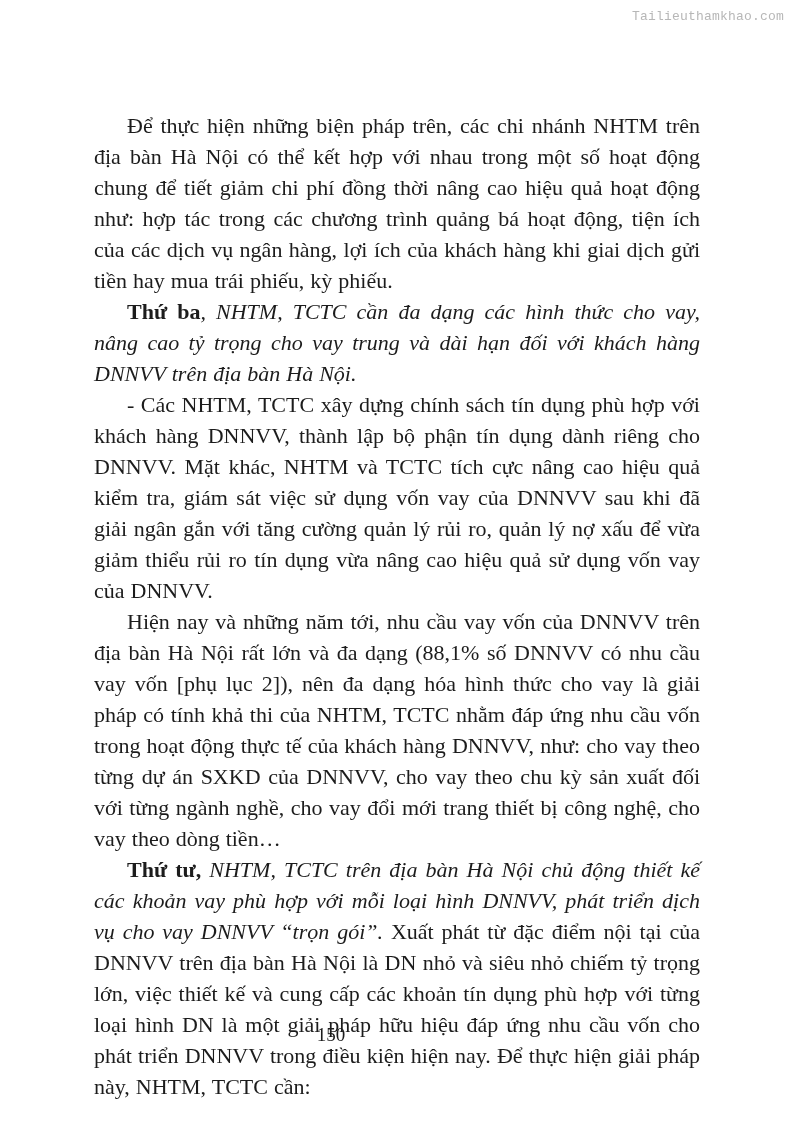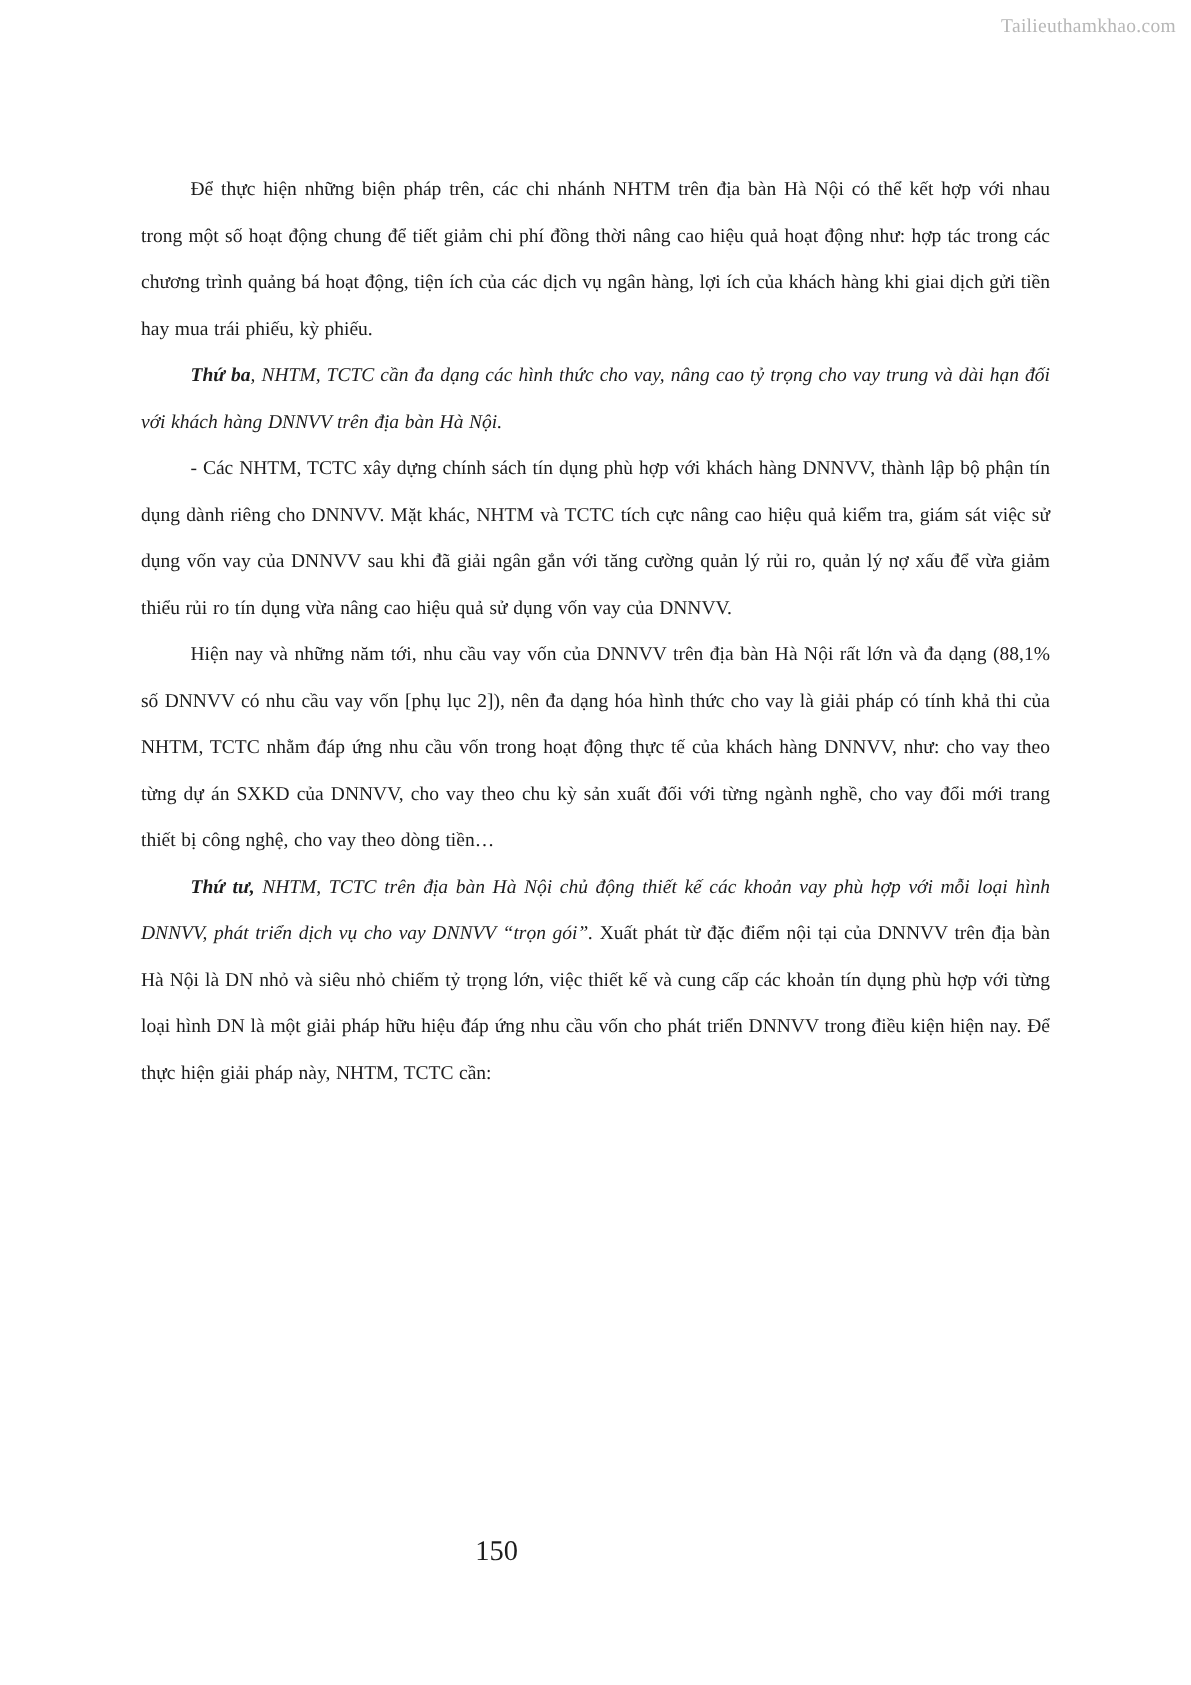--- a/index.html
+++ b/index.html
@@ -6,40 +6,40 @@
   body {
     width:794px; height:1123px;
     background:#ffffff;
     font-family:"Liberation Serif", serif;
     color:#1c1c1c;
     position:relative;
     overflow:hidden;
   }
   .watermark {
     position:absolute; top:9px; right:10px;
-    font-family:Liberation Serif, serif;
+    font-family:Liberation Mono, monospace;
     font-size:13px;
     color:#b7b7b7;
     letter-spacing:0.2px;
   }
   .content {
     position:absolute;
     left:94px; top:110px;
     width:606px;
   }
   .para {
     margin:0;
-    font-size:13px;
+    font-size:22px;
     line-height:31px;
     text-align:justify;
     text-indent:33px;
     word-spacing:0.5px;
   }
   .r-italic { font-style:italic; }
-  .r-bold-italic { font-style:italic; font-weight:700; }
+  .r-bold-italic { font-weight:700; }
   .page-number {
     position:absolute;
     left:0; top:1024px;
     width:662px;
     text-align:center;
     font-size:19px;
     color:#1c1c1c;
   }
 </style>
 </head>

